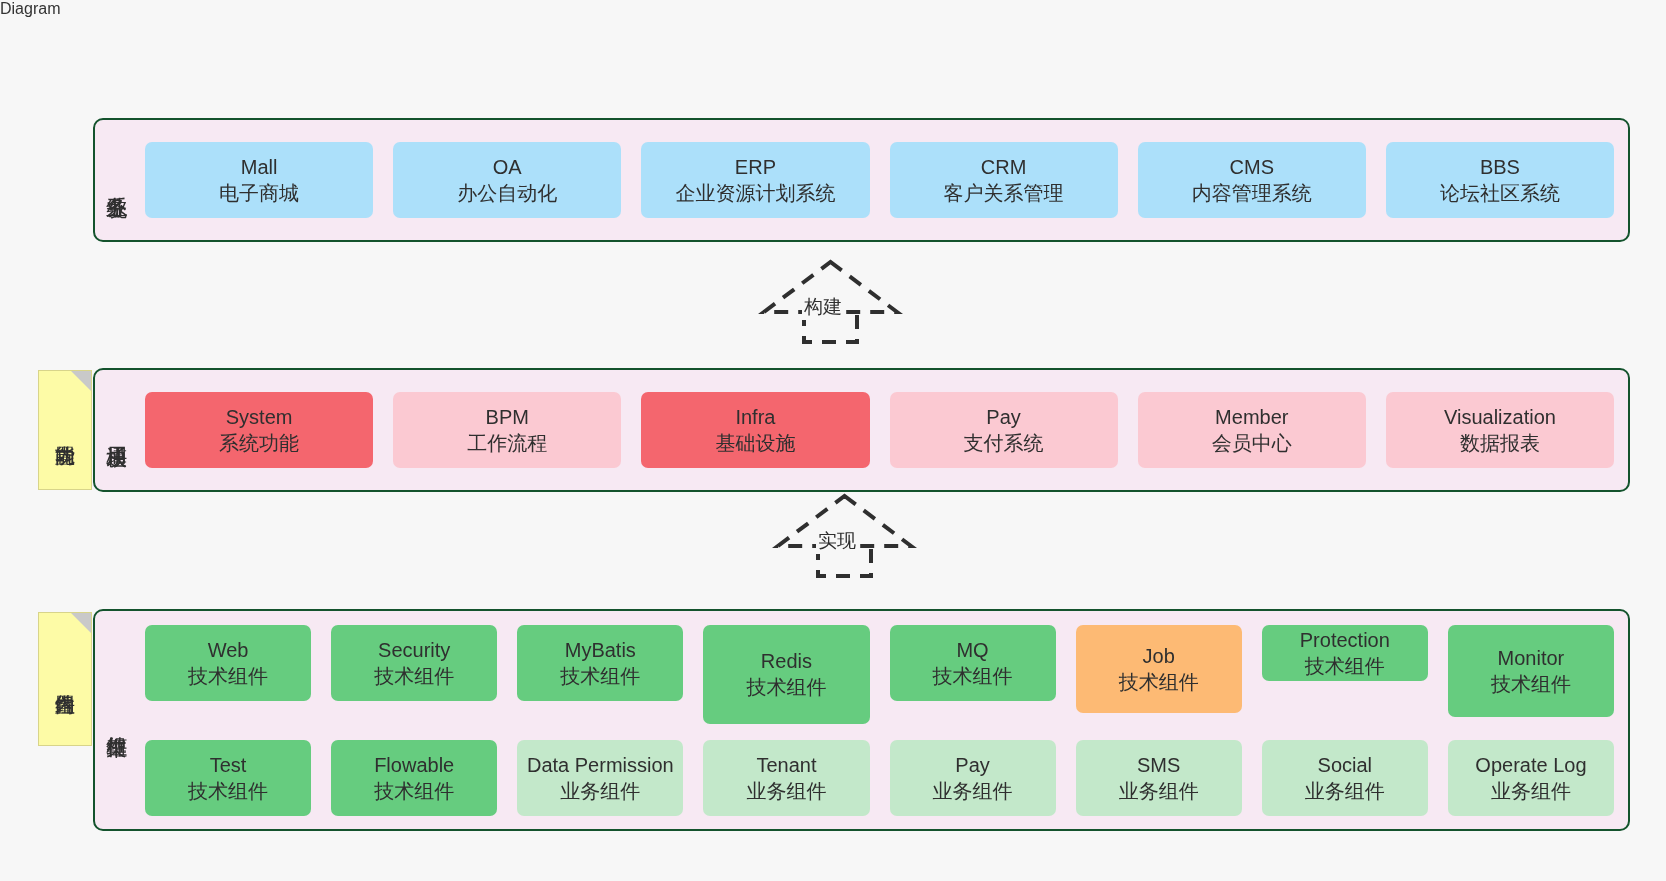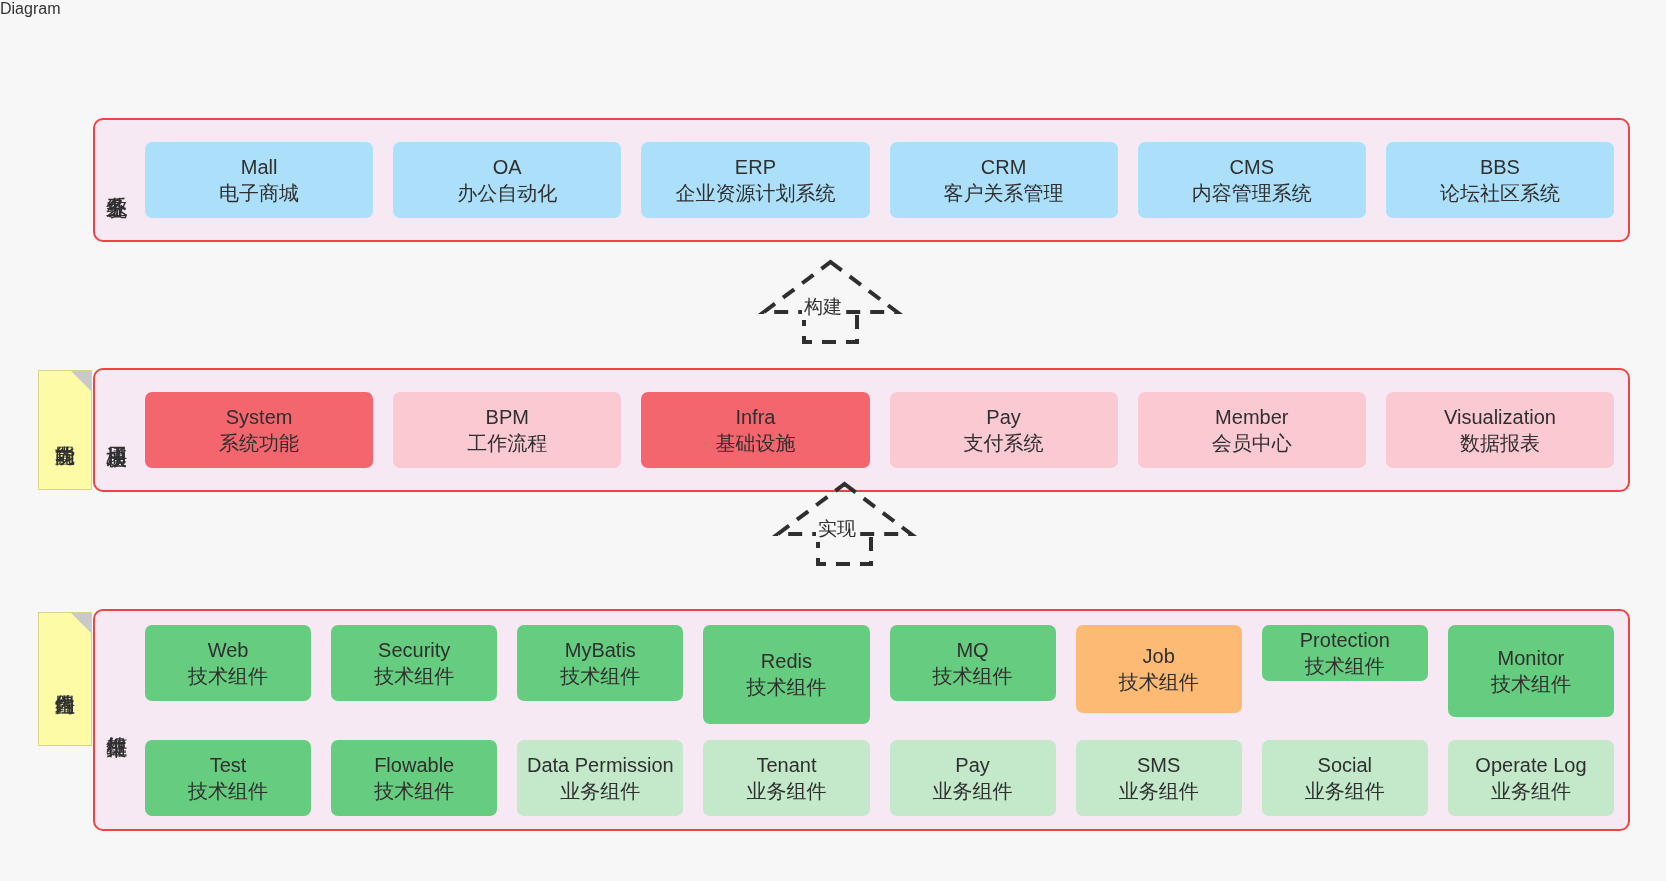--- a/index.html
+++ b/index.html
@@ -11,21 +11,21 @@
     overflow:hidden;
     position:relative;
   }
   .canvas{position:absolute;left:0;top:0;width:1666px;height:881px;}
 
   
   .layer{
     position:absolute;
     box-sizing:border-box;
     background:#f7e9f3;
-    border:2px solid #ef4444;
+    border:2px solid #14532d;
     border-radius:10px;
     display:flex;
     align-items:stretch;
   }
   .layer-title{
     flex:0 0 auto;
     width:40px;
     display:flex;
     align-items:center;
     justify-content:center;
@@ -192,21 +192,21 @@
         </div>
       </div>
     </div>
   </div>
 
   <div class="note" style="left:38px;top:370px;height:120px;">
     <span class="fold"></span>
     <span>内置功能</span>
   </div>
 
-  <div class="arrow" style="left:772px;top:480px;">
+  <div class="arrow" style="left:772px;top:492px;">
     <svg width="145" height="86" viewBox="0 0 145 86">
       <path d="M 72.5 4 L 139 54 L 6 54 Z" fill="none" stroke="#2f2f2f" stroke-width="4" stroke-dasharray="14,10" stroke-linejoin="miter"></path>
       <path d="M 46 54 L 46 84 L 99 84 L 99 54" fill="none" stroke="#2f2f2f" stroke-width="4" stroke-dasharray="14,10"></path>
     </svg>
     <span class="arrow-label" style="left:44px;top:36px;">实现</span>
   </div>
 
   <div class="layer" id="layer-2" style="left:93px;top:609px;width:1537px;height:222px;">
     <div class="layer-title">框架组件</div>
     <div class="layer-body">

